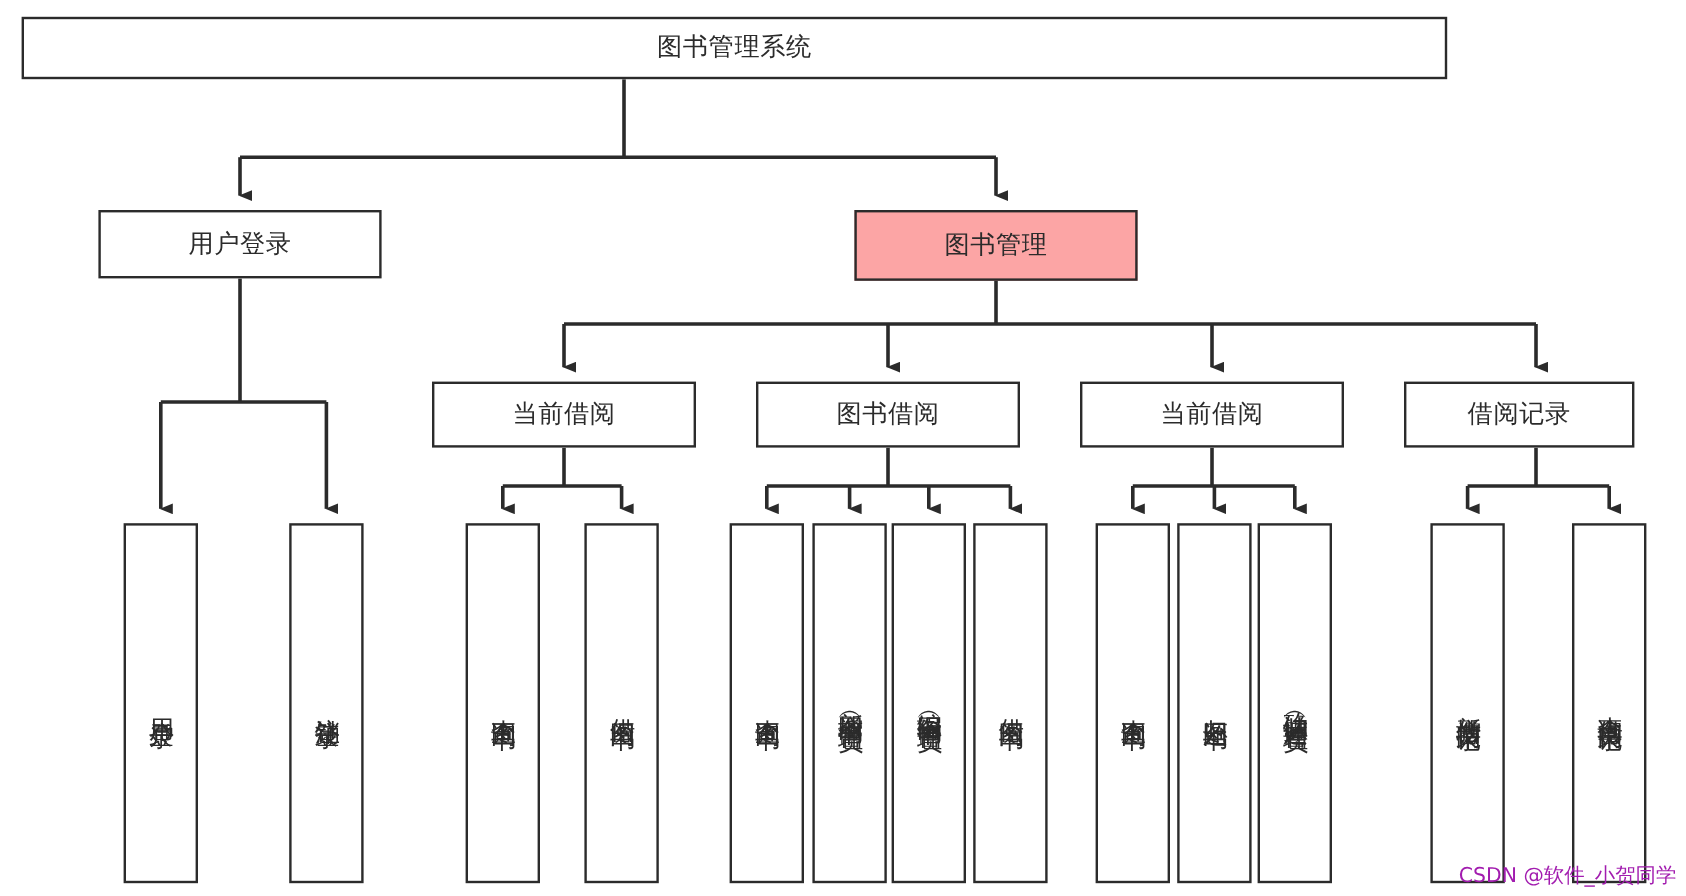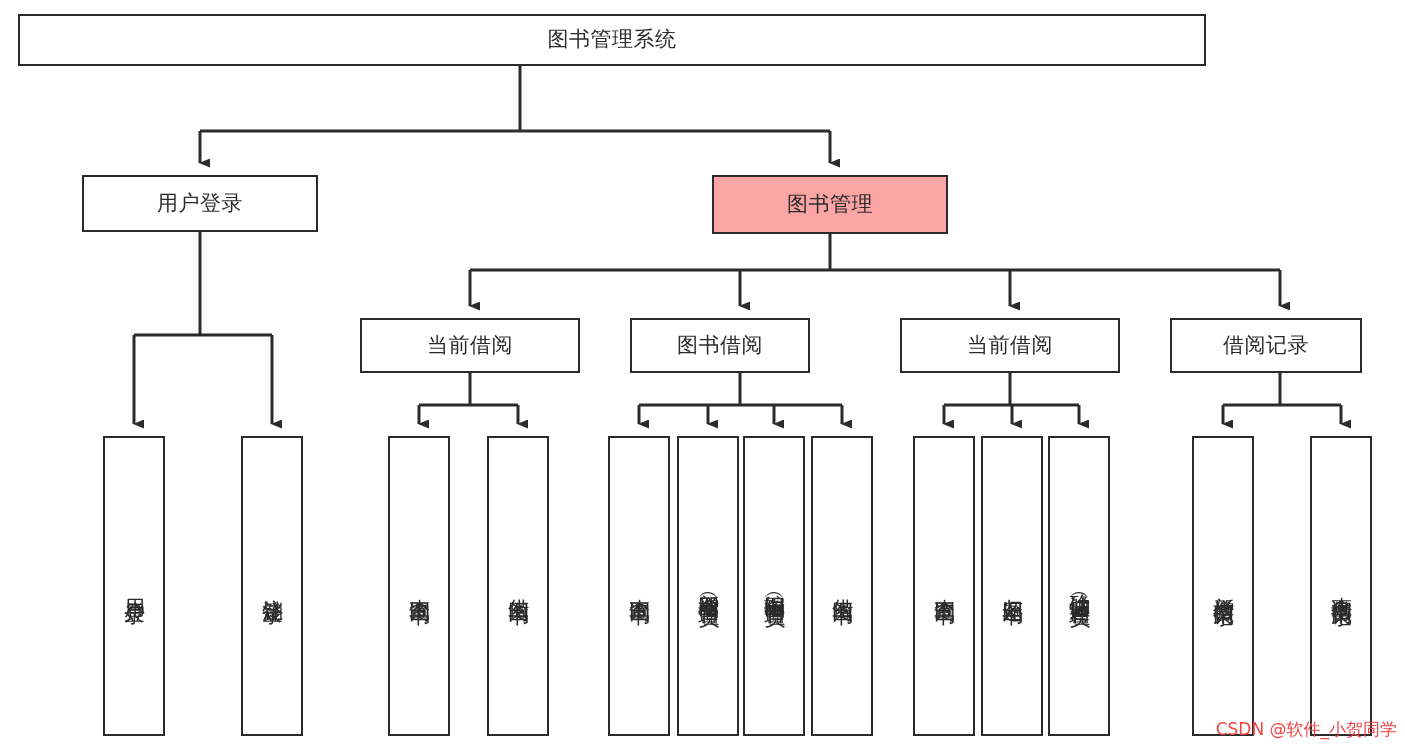--- a/index.html
+++ b/index.html
@@ -121,21 +121,21 @@
   <div class="node" style="left: 82px; top: 175px; width: 236px; height: 57px; border-color: rgb(43, 43, 43); background: rgb(255, 255, 255);">
     <span class="node-label" style="color: rgb(43, 43, 43);">用户登录</span>
   </div>
   <div class="node" style="left: 712px; top: 175px; width: 236px; height: 59px; border-color: rgb(43, 43, 43); background: #fca5a5;">
     <span class="node-label" style="color: rgb(43, 43, 43);">图书管理</span>
   </div>
 
   <div class="node" style="left: 360px; top: 318px; width: 220px; height: 55px; border-color: rgb(43, 43, 43); background: rgb(255, 255, 255);">
     <span class="node-label" style="color: rgb(43, 43, 43);">当前借阅</span>
   </div>
-  <div class="node" style="left: 630px; top: 318px; width: 180px; height: 55px; border-color: rgb(43, 43, 43); background: rgb(255, 255, 255);">
+  <div class="node" style="left: 630px; top: 318px; width: 220px; height: 55px; border-color: rgb(43, 43, 43); background: rgb(255, 255, 255);">
     <span class="node-label" style="color: rgb(43, 43, 43);">图书借阅</span>
   </div>
   <div class="node" style="left: 900px; top: 318px; width: 220px; height: 55px; border-color: rgb(43, 43, 43); background: rgb(255, 255, 255);">
     <span class="node-label" style="color: rgb(43, 43, 43);">当前借阅</span>
   </div>
   <div class="node" style="left: 1170px; top: 318px; width: 192px; height: 55px; border-color: rgb(43, 43, 43); background: rgb(255, 255, 255);">
     <span class="node-label" style="color: rgb(43, 43, 43);">借阅记录</span>
   </div>
 
   <div class="node vertical" style="left: 103px; top: 436px; width: 62px; height: 300px; border-color: rgb(43, 43, 43); background: rgb(255, 255, 255);">
@@ -171,15 +171,15 @@
   <div class="node vertical" style="left: 1048px; top: 436px; width: 62px; height: 300px; border-color: rgb(43, 43, 43); background: rgb(255, 255, 255);">
     <span class="node-label" style="color: rgb(43, 43, 43);">确认归还（管理员）</span>
   </div>
   <div class="node vertical" style="left: 1192px; top: 436px; width: 62px; height: 300px; border-color: rgb(43, 43, 43); background: rgb(255, 255, 255);">
     <span class="node-label" style="color: rgb(43, 43, 43);">新增借阅记录</span>
   </div>
   <div class="node vertical" style="left: 1310px; top: 436px; width: 62px; height: 300px; border-color: rgb(43, 43, 43); background: rgb(255, 255, 255);">
     <span class="node-label" style="color: rgb(43, 43, 43);">查询借阅记录</span>
   </div>
 
-  <div id="watermark" style="color: #ef4444;">CSDN @软件_小贺同学</div>
+  <div id="watermark" style="color: #a21caf;">CSDN @软件_小贺同学</div>
 
 </div>
 
 </body></html>

